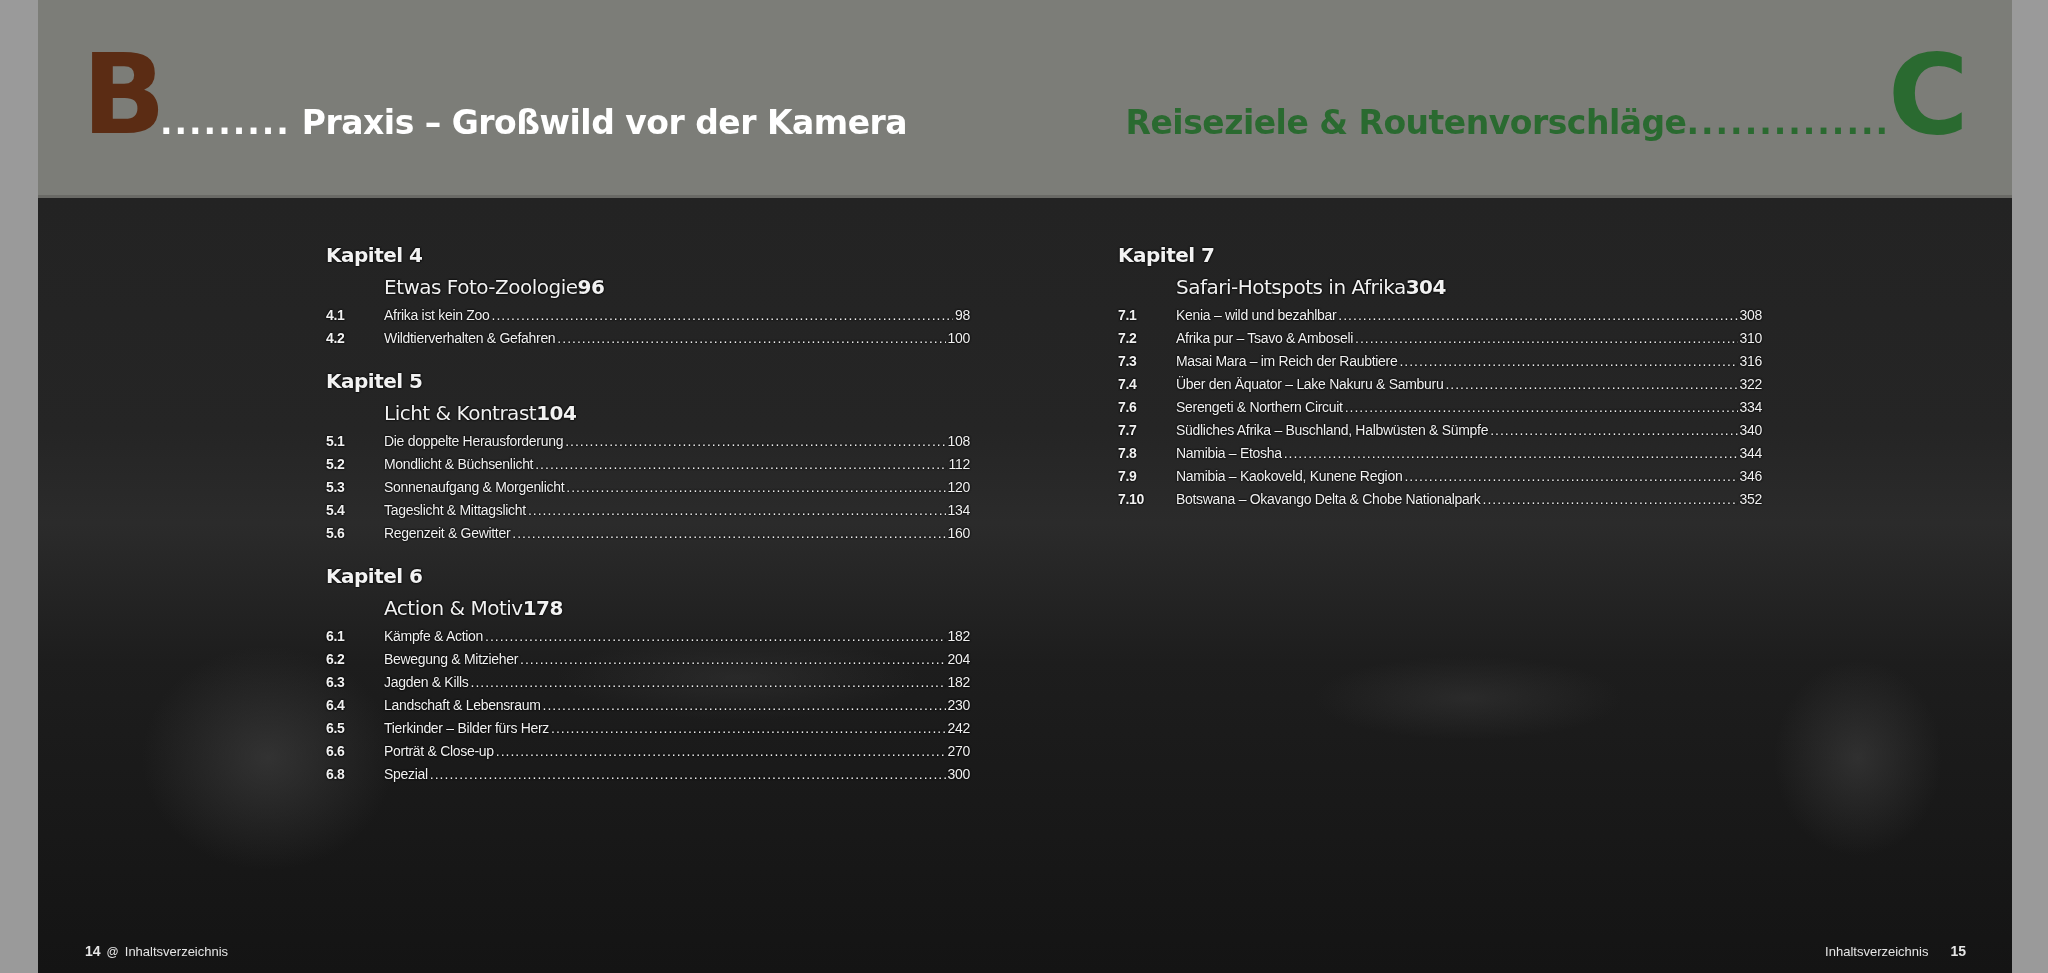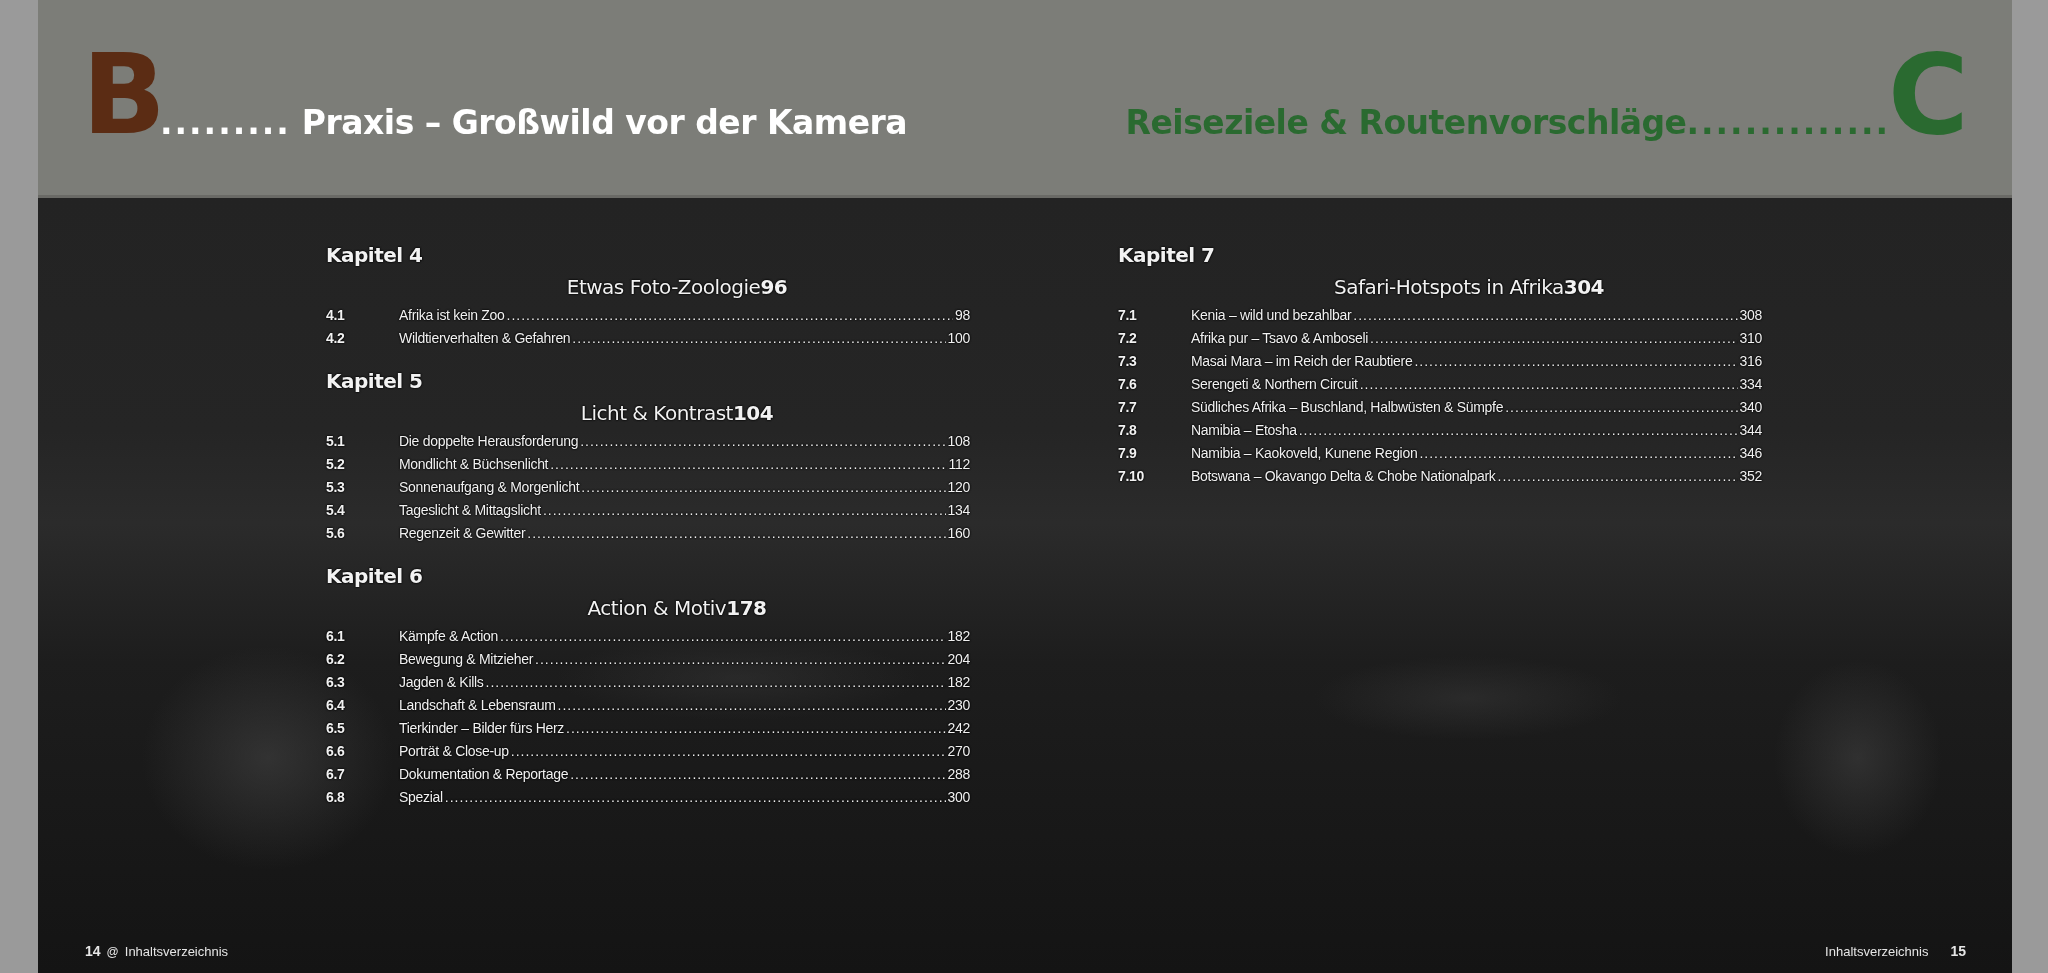--- a/index.html
+++ b/index.html
@@ -50,32 +50,32 @@
     }
     .toc-left { left: 288px; top: 240px; width: 644px; }
     .toc-right { left: 1080px; top: 240px; width: 644px; }
     .chapter { margin-bottom: 16px; }
     .chapter-label {
       font-family: "DejaVu Sans", sans-serif; font-weight: bold;
       font-size: 20px; height: 30px; line-height: 30px;
       letter-spacing: -0.5px;
     }
     .chapter-head {
-      display: flex; justify-content: center;
+      display: flex; justify-content: flex-start;
       padding-left: 58px; height: 34px; line-height: 34px;
       font-family: "DejaVu Sans", sans-serif; font-size: 20px;
       font-weight: bold; letter-spacing: -0.5px;
     }
     .chapter-head .title { font-weight: normal; }
     .entry {
       display: flex; align-items: baseline; height: 23px; line-height: 23px;
       font-size: 14px; letter-spacing: -0.3px;
     }
     .entry .num { width: 58px; flex: none; font-weight: bold; }
-    .entry .etitle { flex: none; white-space: nowrap; margin-left: 15px; }
+    .entry .etitle { flex: none; white-space: nowrap; }
     .entry .leader {
       flex: 1 1 auto; overflow: hidden; white-space: nowrap;
       margin: 0 2px; letter-spacing: 1px;
     }
     .entry .leader::before {
       content: "........................................................................................................................................................................................................";
     }
 
     .footer {
       position: absolute; top: 943px; font-size: 13px; color: #e6e6e6;
@@ -197,26 +197,20 @@
           <span class="leader"></span>
           <span class="pg">242</span>
         </div>
       <div class="entry">
           <span class="num">6.6</span>
           <span class="etitle">Porträt &amp; Close-up</span>
           <span class="leader"></span>
           <span class="pg">270</span>
         </div>
       <div class="entry">
-          <span class="num">6.7</span>
-          <span class="etitle">Dokumentation &amp; Reportage</span>
-          <span class="leader"></span>
-          <span class="pg">288</span>
-        </div>
-      <div class="entry">
           <span class="num">6.8</span>
           <span class="etitle">Spezial</span>
           <span class="leader"></span>
           <span class="pg">300</span>
         </div>
     </div>
   </div>
 
   <div class="toc toc-right">
     <div class="chapter">
@@ -237,20 +231,26 @@
           <span class="leader"></span>
           <span class="pg">310</span>
         </div>
       <div class="entry">
           <span class="num">7.3</span>
           <span class="etitle">Masai Mara  –  im Reich der Raubtiere</span>
           <span class="leader"></span>
           <span class="pg">316</span>
         </div>
       <div class="entry">
+          <span class="num">7.4</span>
+          <span class="etitle">Über den Äquator  –  Lake Nakuru &amp; Samburu</span>
+          <span class="leader"></span>
+          <span class="pg">322</span>
+        </div>
+      <div class="entry">
           <span class="num">7.6</span>
           <span class="etitle">Serengeti &amp; Northern Circuit</span>
           <span class="leader"></span>
           <span class="pg">334</span>
         </div>
       <div class="entry">
           <span class="num">7.7</span>
           <span class="etitle">Südliches Afrika  –  Buschland, Halbwüsten &amp; Sümpfe</span>
           <span class="leader"></span>
           <span class="pg">340</span>

